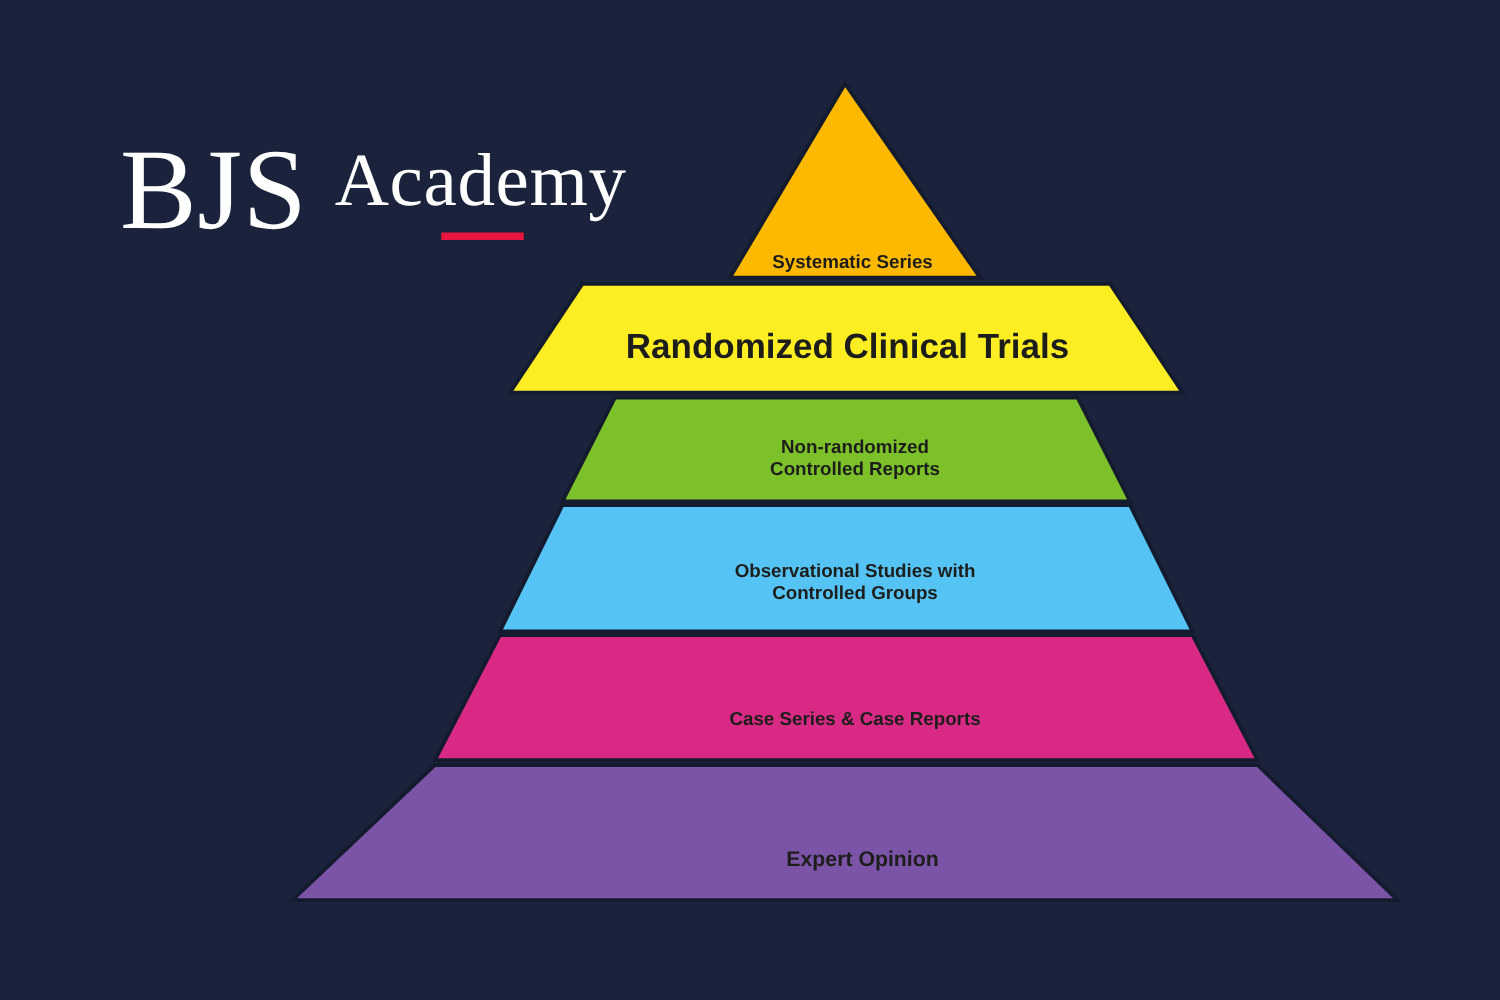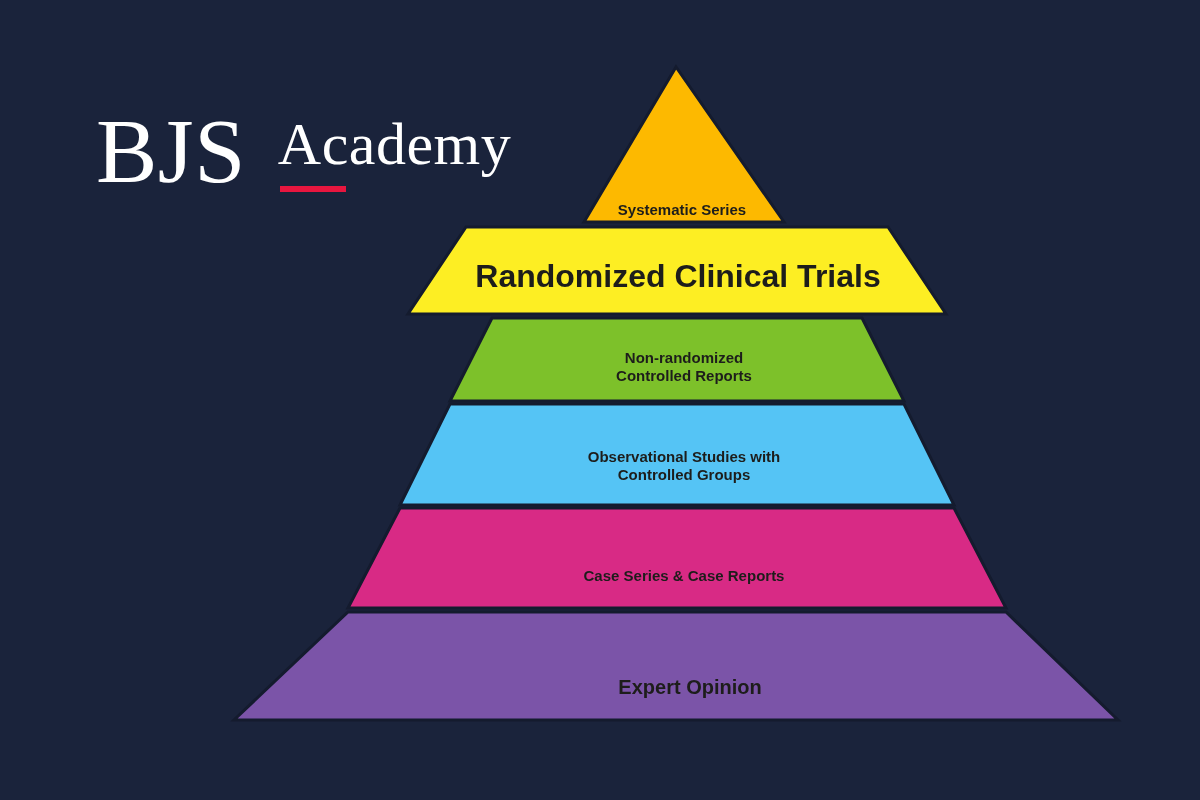--- a/index.html
+++ b/index.html
@@ -17,21 +17,21 @@
     position:absolute; left:96px; top:108px;
     display:flex; align-items:flex-start; user-select:none;
   }
   #logo-bjs {
     font-family:"Liberation Serif", serif;
     font-size:92px; line-height:0.95; font-weight:400;
     color:#ffffff; letter-spacing:0.5px;
   }
   #logo-academy-wrap {
     display:flex; flex-direction:column;
-    margin-left:32px; margin-top:6px;
+    margin-left:22px; margin-top:6px;align-items:center;
   }
   #logo-academy {
     font-family:"Liberation Serif", serif;
     font-size:60px; line-height:1; font-weight:400;
     color:#ffffff; letter-spacing:0.5px;
   }
   #logo-rule {
     width:66px; height:6px; background:#e8163f;
     margin-top:12px; margin-left:2px;
   }
@@ -64,22 +64,22 @@
         <polygon points="466,227 888,227 946,314 408,314" fill="#fdee23" stroke="#141b2e" stroke-width="3" stroke-linejoin="miter"></polygon>
         <polygon points="492,318 862,318 904,401 450,401" fill="#7dc12a" stroke="#141b2e" stroke-width="3" stroke-linejoin="miter"></polygon>
         <polygon points="450,404 904,404 954,505 400,505" fill="#55c4f5" stroke="#141b2e" stroke-width="3" stroke-linejoin="miter"></polygon>
         <polygon points="400,508 954,508 1006,608 348,608" fill="#d82a85" stroke="#141b2e" stroke-width="3" stroke-linejoin="miter"></polygon>
         <polygon points="348,612 1006,612 1118,720 234,720" fill="#7b54a8" stroke="#141b2e" stroke-width="3" stroke-linejoin="miter"></polygon>
       </g>
   </svg>
 
   <div id="pyramid-labels">
       <div class="tier-label" style="left: 682px; top: 210px; font-size: 15px; color: rgb(29, 29, 27);">Systematic Series</div>
-      <div class="tier-label" style="left: 678px; top: 277px; font-size: 32px; color: rgb(29, 29, 27); text-align: center;">Randomized Clinical Trials</div>
+      <div class="tier-label" style="left: 678px; top: 277px; font-size: 28px; color: rgb(29, 29, 27); text-align: center;">Randomized Clinical Trials</div>
       <div class="tier-label" style="left: 684px; top: 367px; font-size: 15px; color: rgb(29, 29, 27);">Non-randomized
 Controlled Reports</div>
       <div class="tier-label" style="left: 684px; top: 466px; font-size: 15px; color: rgb(29, 29, 27);">Observational Studies with
 Controlled Groups</div>
       <div class="tier-label" style="left: 684px; top: 576px; font-size: 15px; color: rgb(29, 29, 27); text-align: center;">Case Series &amp; Case Reports</div>
-      <div class="tier-label" style="left: 690px; top: 688px; font-size: 20px; color: rgb(29, 29, 27);">Expert Opinion</div>
+      <div class="tier-label" style="left: 690px; top: 688px; font-size: 17px; color: rgb(29, 29, 27);">Expert Opinion</div>
     </div>
 
 </div>
 
 </body></html>

